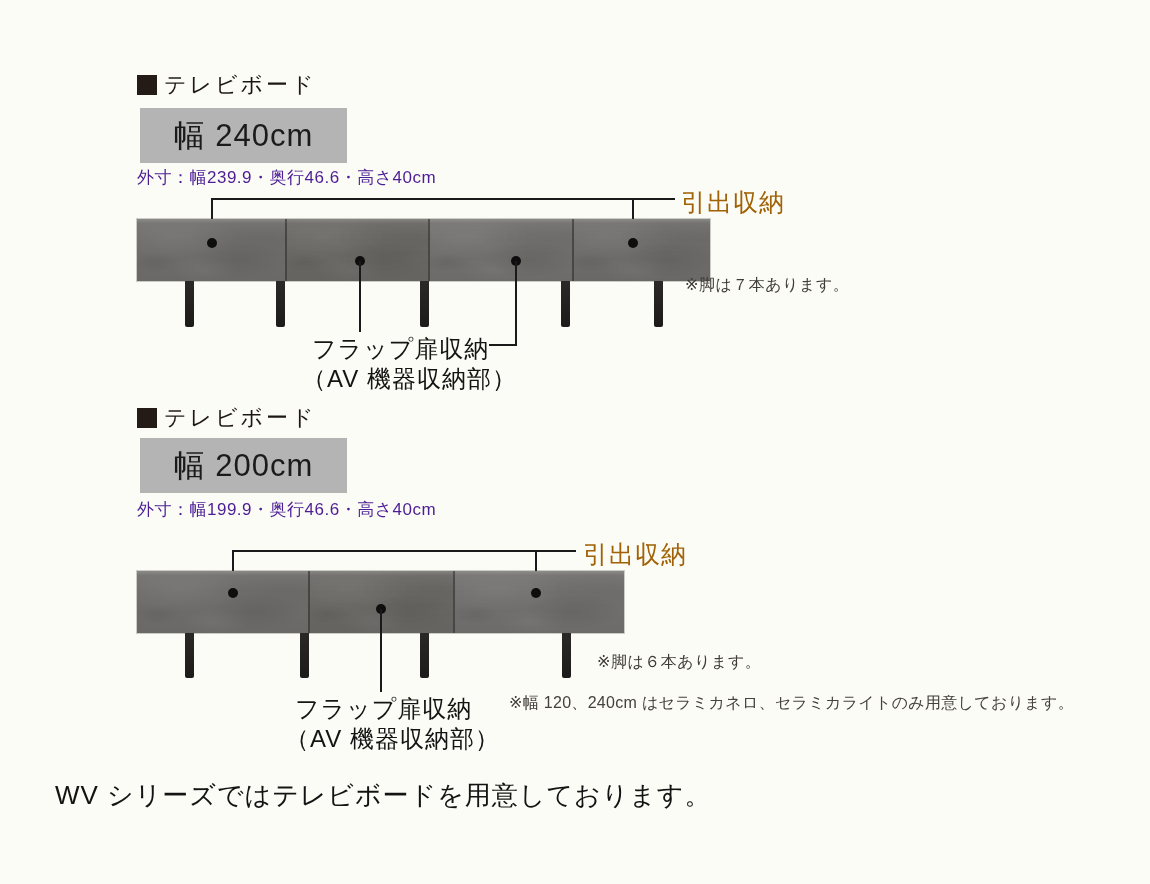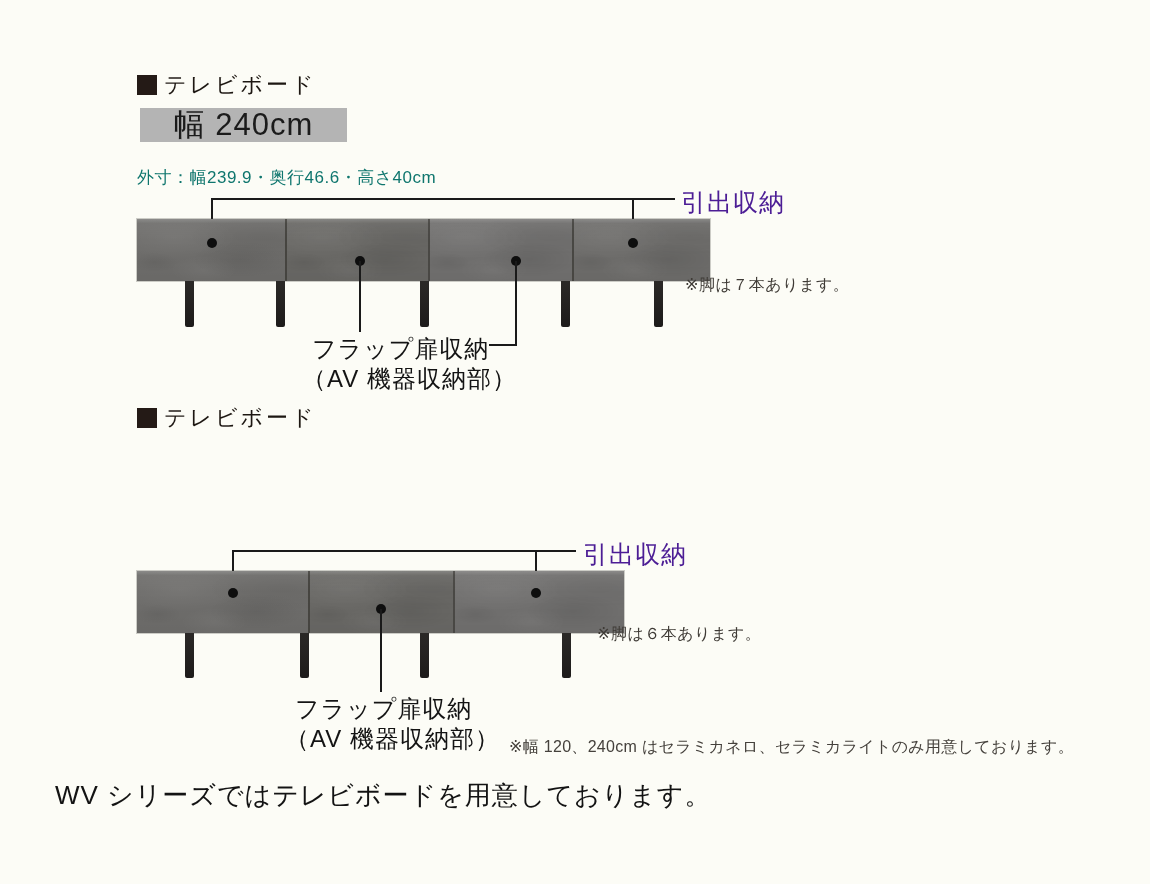--- a/index.html
+++ b/index.html
@@ -11,31 +11,31 @@
   }
   .abs { position:absolute; }
 
   
   .sec-heading { display:flex; align-items:center; gap:7px; }
   .sq { width:20px; height:20px; background:#241a16; display:inline-block; }
   .sec-heading-text { font-size:22px; letter-spacing:3px; color:#1d1712; font-weight:500; }
 
   
   .width-box {
-    width:207px; height:34px; background:#b4b4b4;
+    width:207px; height:55px; background:#b4b4b4;
     display:flex; align-items:center; justify-content:center;
   }
   .width-box span { font-size:31px; color:#1b1b1b; letter-spacing:1px; }
 
-  .dims { font-size:17px; color:#0f766e; letter-spacing:0.5px; }
+  .dims { font-size:17px; color:#4c1d95; letter-spacing:0.5px; }
 
   
   .line { background:#1a1a1a; }
   .dot { width:10px; height:10px; border-radius:50%; background:#0e0e0e; }
-  .callout-label { font-size:25px; color:#4c1d95; letter-spacing:1px; white-space:nowrap; }
+  .callout-label { font-size:25px; color:#a16207; letter-spacing:1px; white-space:nowrap; }
 
   
   .board {
     display:flex;
     box-shadow: inset 0 -2px 3px rgba(0,0,0,.20), 0 0 0 1px rgba(60,58,54,.25);
   }
   .panel {
     flex:none; height:100%; background-color:#6f6e6c; position:relative;
     background-image:
       radial-gradient(90px 30px at 25% 30%, rgba(255,255,255,.055), transparent 70%),
@@ -110,21 +110,25 @@
     <div>（AV 機器収納部）</div>
   </div>
 
   <div class="note abs" style="left:685px;top:275px;">※脚は７本あります。</div>
 
   <div class="sec-heading abs" style="left:137px;top:403px;">
     <span class="sq"></span>
     <span class="sec-heading-text">テレビボード</span>
   </div>
 
+  <div class="width-box abs" style="left:140px;top:438px;">
+    <span>幅 200cm</span>
+  </div>
 
+  <div class="dims abs" style="left:137px;top:498px;">外寸：幅199.9・奥行46.6・高さ40cm</div>
 
   <div class="line abs" style="left:232px;top:550px;width:344px;height:2px;"></div>
   <div class="line abs" style="left:232px;top:550px;width:2px;height:45px;"></div>
   <div class="line abs" style="left:535px;top:550px;width:2px;height:45px;"></div>
   <div class="callout-label abs" style="left:583px;top:538px;">引出収納</div>
 
   <div class="board abs" style="left:137px;top:571px;width:487px;height:62px;">
     <div class="panel" style="width:171px;"></div>
     <div class="panel dk" style="width:145px;"></div>
     <div class="panel lt" style="width:171px;"></div>
@@ -139,21 +143,21 @@
   <div class="leg abs" style="left:420px;top:633px;height:45px;"></div>
   <div class="leg abs" style="left:562px;top:633px;height:45px;"></div>
 
   <div class="line abs" style="left:380px;top:609px;width:2px;height:83px;"></div>
 
   <div class="flap-label abs" style="left:285px;top:694px;">
     <div class="flap-indent">フラップ扉収納</div>
     <div>（AV 機器収納部）</div>
   </div>
 
-  <div class="note abs" style="left:597px;top:624px;">※脚は６本あります。</div>
+  <div class="note abs" style="left:597px;top:652px;">※脚は６本あります。</div>
 
-  <div class="avail-notes abs" style="left:509px;top:690px;margin-top:44px;">
+  <div class="avail-notes abs" style="left:509px;top:690px;">
     <div>※幅 120、240cm はセラミカネロ、セラミカライトのみ用意しております。</div>
   </div>
 
   <div class="footer-text abs" style="left:55px;top:778px;">WV シリーズではテレビボードを用意しております。</div>
 
 </div>
 
 </body></html>

